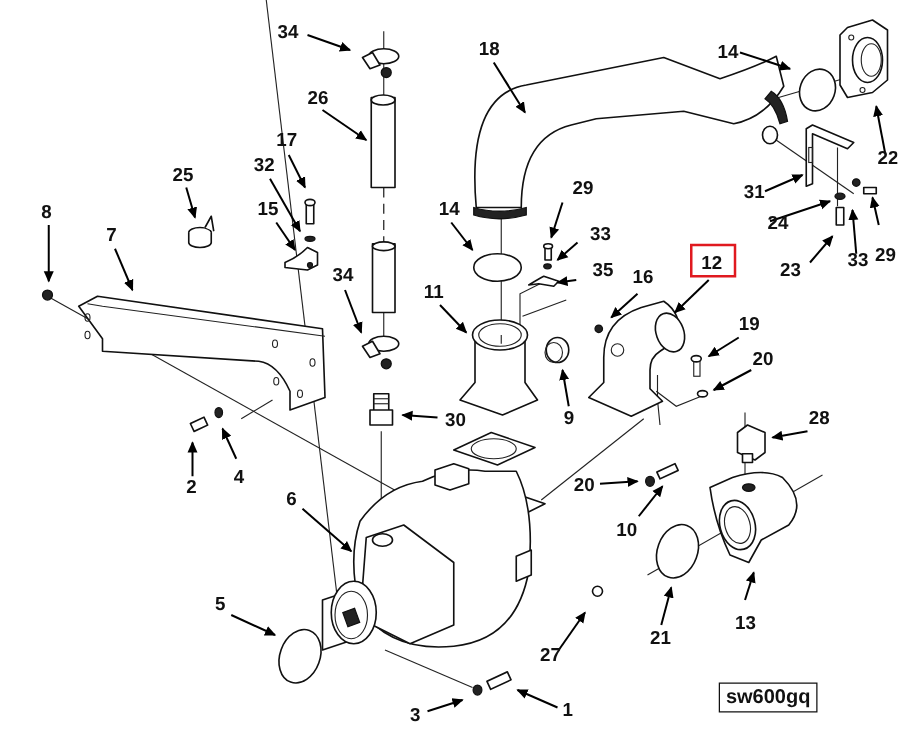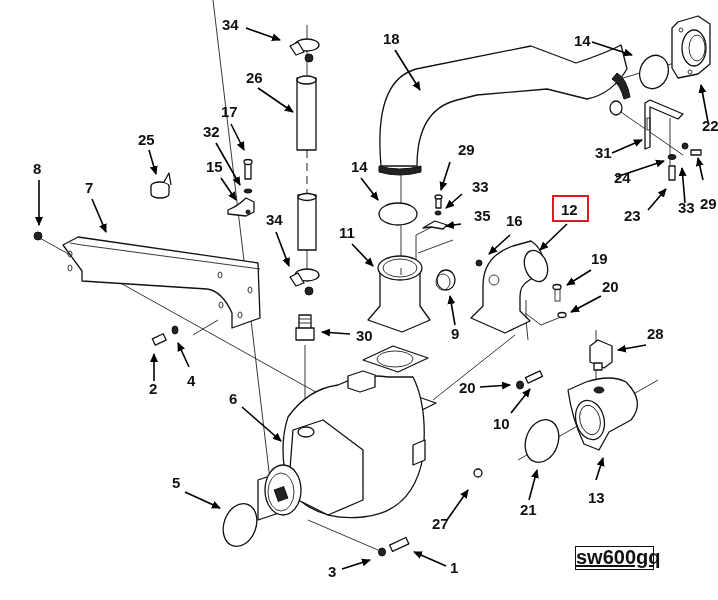--- a/index.html
+++ b/index.html
@@ -5,21 +5,21 @@
   html,body{margin:0;padding:0;background:#fff;}
   body{width:718px;height:600px;overflow:hidden;font-family:"Liberation Sans",sans-serif;}
   #stage{position:relative;width:718px;height:600px;margin-left:18px;}
   svg{position:absolute;left:0;top:0;}
   .part{fill:#fff;stroke:#111;stroke-width:1.3;stroke-linejoin:round;}
   .thin{fill:none;stroke:#222;stroke-width:0.9;}
   .dash{fill:none;stroke:#222;stroke-width:1;stroke-dasharray:8 5;}
   .arrow{stroke:#000;stroke-width:1.6;fill:none;}
   .dark{fill:#222;stroke:#111;stroke-width:1;}
   .callout{font-family:"Liberation Sans",sans-serif;font-weight:bold;font-size:15px;fill:#111;}
-  #diag-id{position:absolute;left:557px;top:546px;width:79px;height:24px;border:1.5px solid #111;box-sizing:border-box;font-family:"Liberation Sans",sans-serif;font-weight:bold;font-size:20px;line-height:21px;text-align:center;color:#111;text-decoration:underline;}
+  #diag-id{position:absolute;left:557px;top:546px;width:79px;height:24px;border:1.5px solid #111;box-sizing:border-box;font-family:"Liberation Sans",sans-serif;font-weight:bold;font-size:16px;line-height:21px;text-align:center;color:#111;}
   #hl-box{position:absolute;left:534px;top:195px;width:37px;height:27px;border:2.5px solid #e0191f;box-sizing:border-box;}
 </style>
 </head>
 <body>
 
 <div id="stage">
 <svg width="718" height="600" viewBox="0 0 718 600">
   <defs>
     <marker id="ah" markerWidth="10" markerHeight="10" refX="8" refY="5" orient="auto" markerUnits="userSpaceOnUse">
       <path d="M0,1 L9,5 L0,9 Z" fill="#000"></path>

